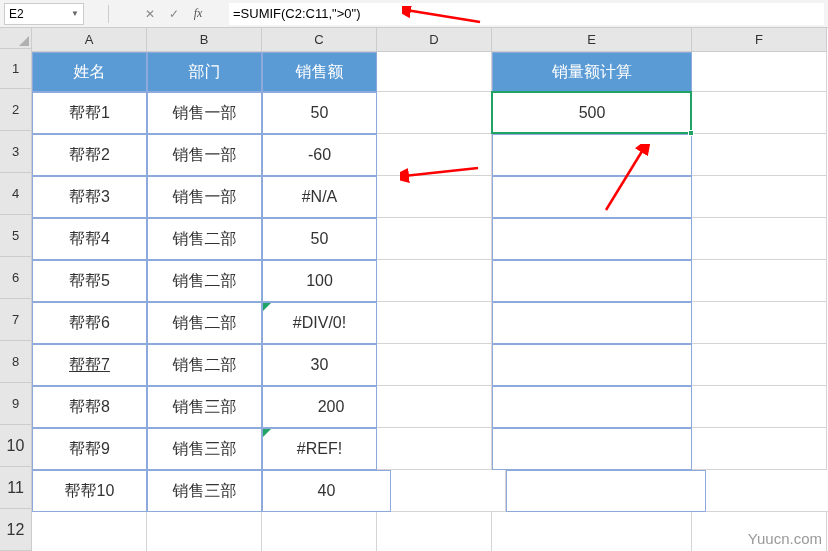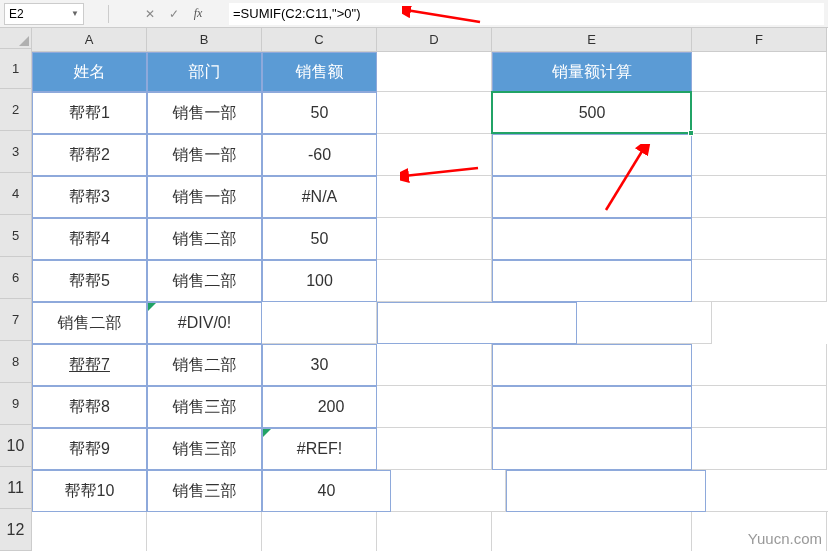--- a/index.html
+++ b/index.html
@@ -216,20 +216,21 @@
           </div>
           <div class="row">
             <div class="cell bordered" style="width: 115px; height: 42px;">帮帮5</div>
             <div class="cell bordered" style="width: 115px; height: 42px;">销售二部</div>
             <div class="cell bordered" style="width: 115px; height: 42px;">100</div>
             <div class="cell" style="width: 115px; height: 42px;"></div>
             <div class="cell bordered" style="width: 200px; height: 42px;"></div>
             <div class="cell" style="width: 135px; height: 42px;"></div>
           </div>
           <div class="row">
+            <div class="cell bordered" style="width: 115px; height: 42px;">帮帮6</div>
             <div class="cell bordered" style="width: 115px; height: 42px;">销售二部</div>
             <div class="cell bordered green-mark" style="width: 115px; height: 42px;">#DIV/0!</div>
             <div class="cell" style="width: 115px; height: 42px;"></div>
             <div class="cell bordered" style="width: 200px; height: 42px;"></div>
             <div class="cell" style="width: 135px; height: 42px;"></div>
           </div>
           <div class="row">
             <div class="cell bordered" style="width: 115px; height: 42px; text-decoration: underline;">帮帮7</div>
             <div class="cell bordered" style="width: 115px; height: 42px;">销售二部</div>
             <div class="cell bordered" style="width: 115px; height: 42px;">30</div>

